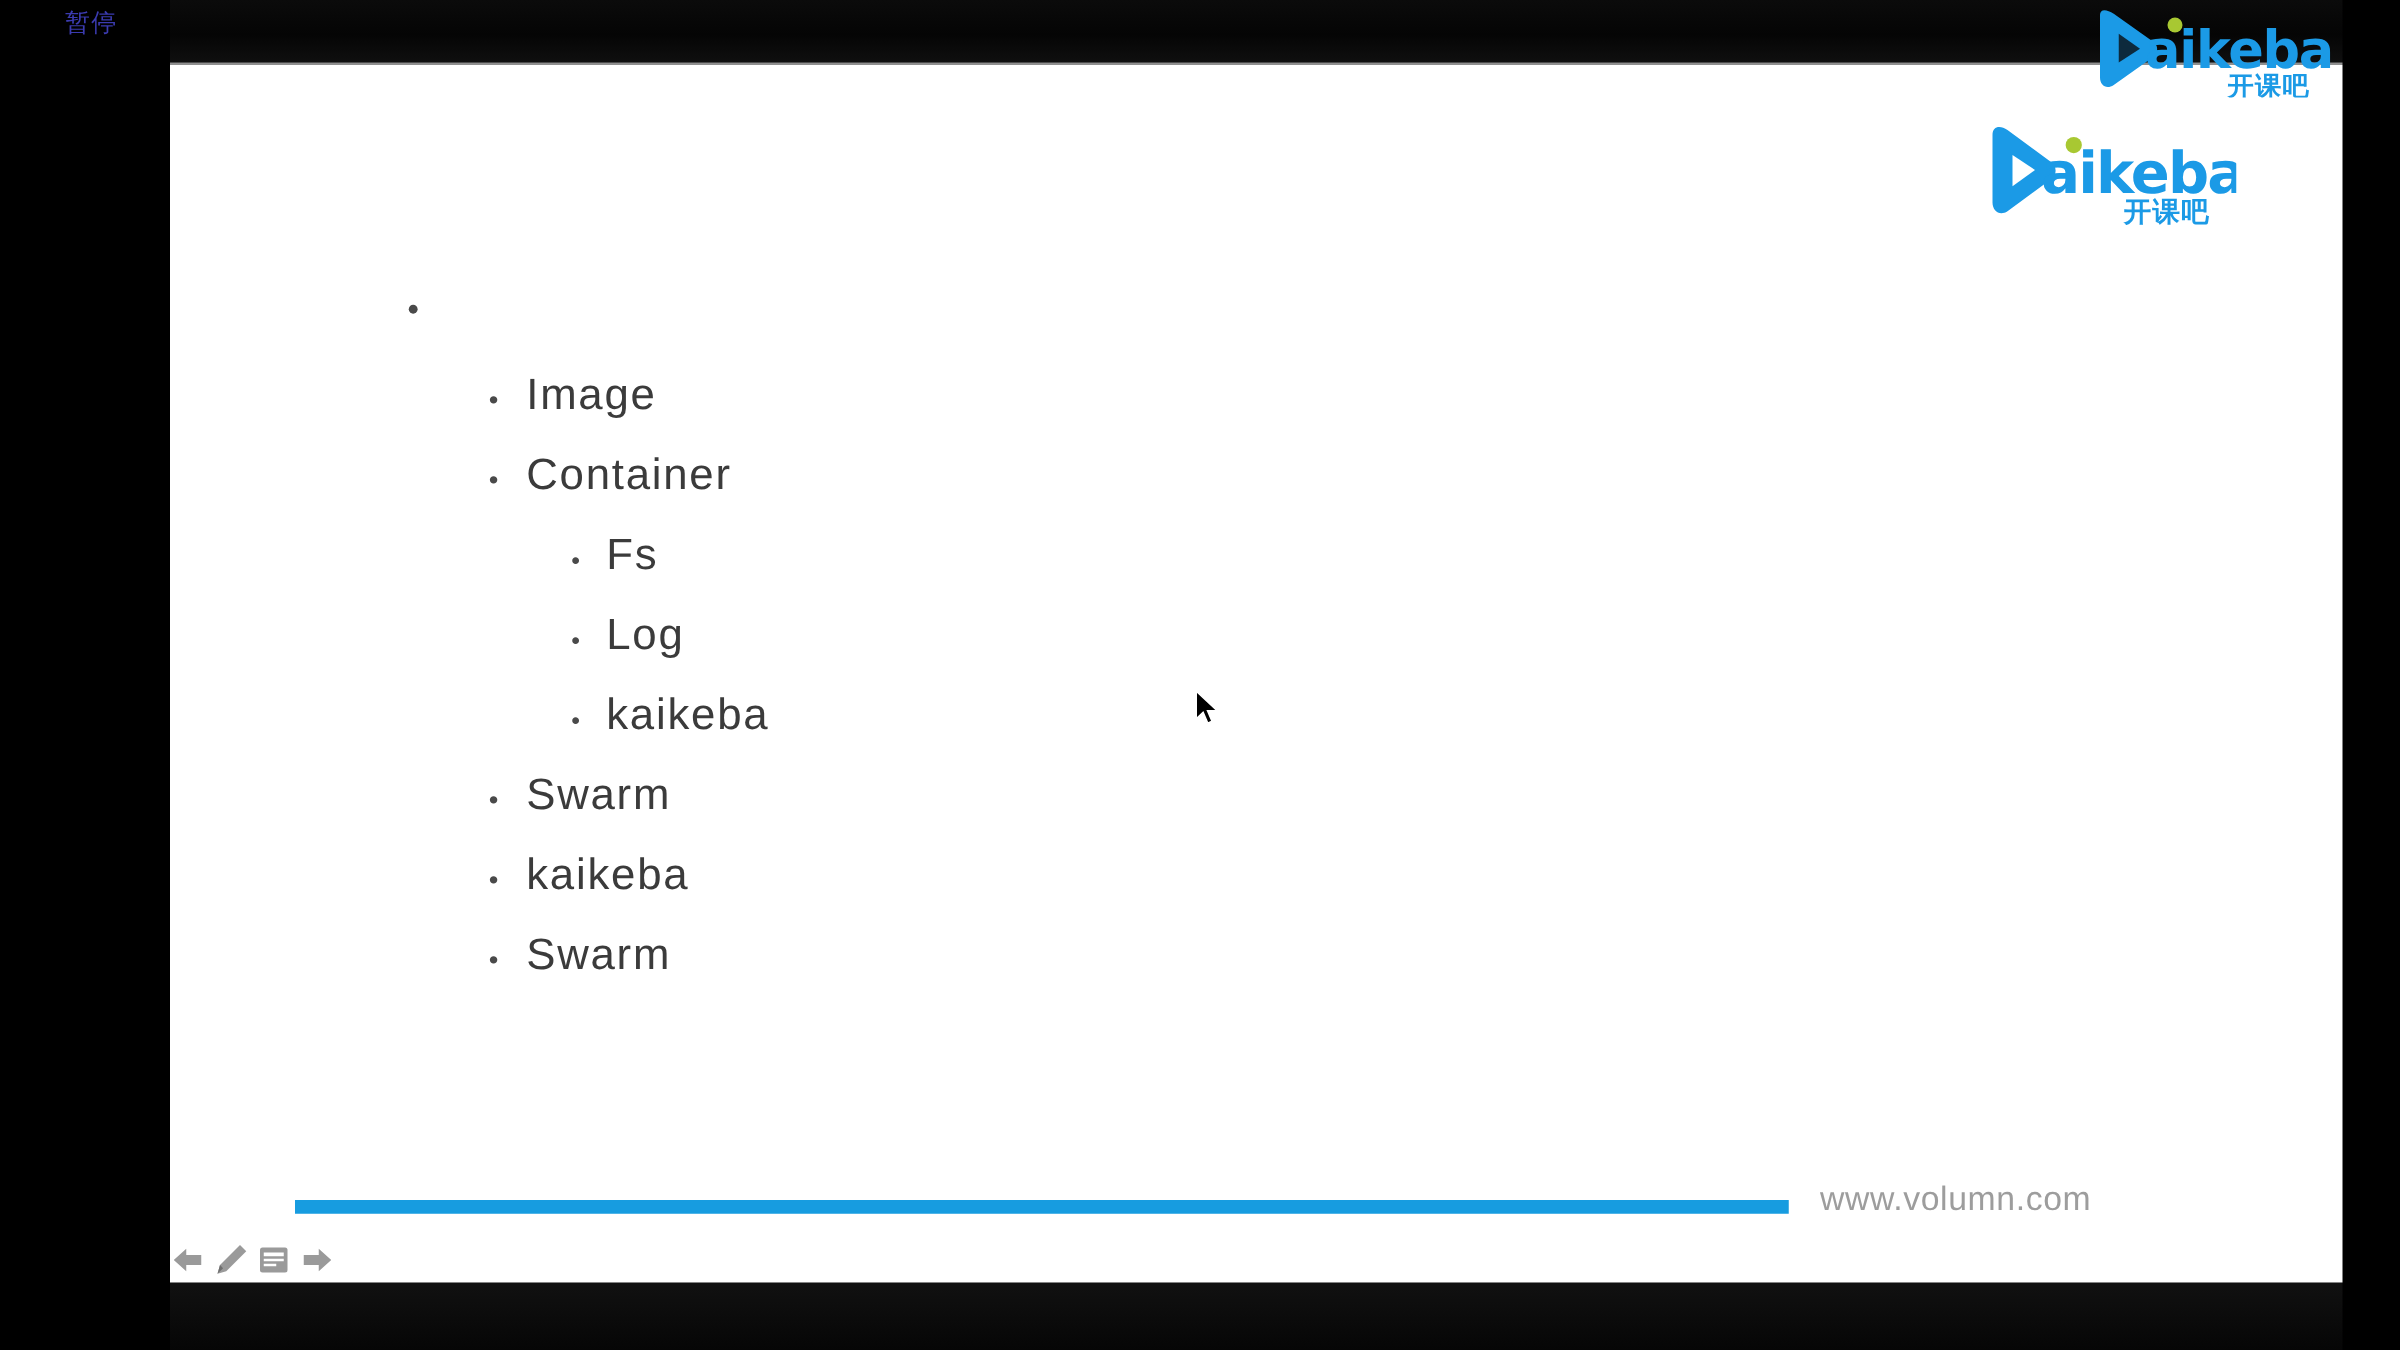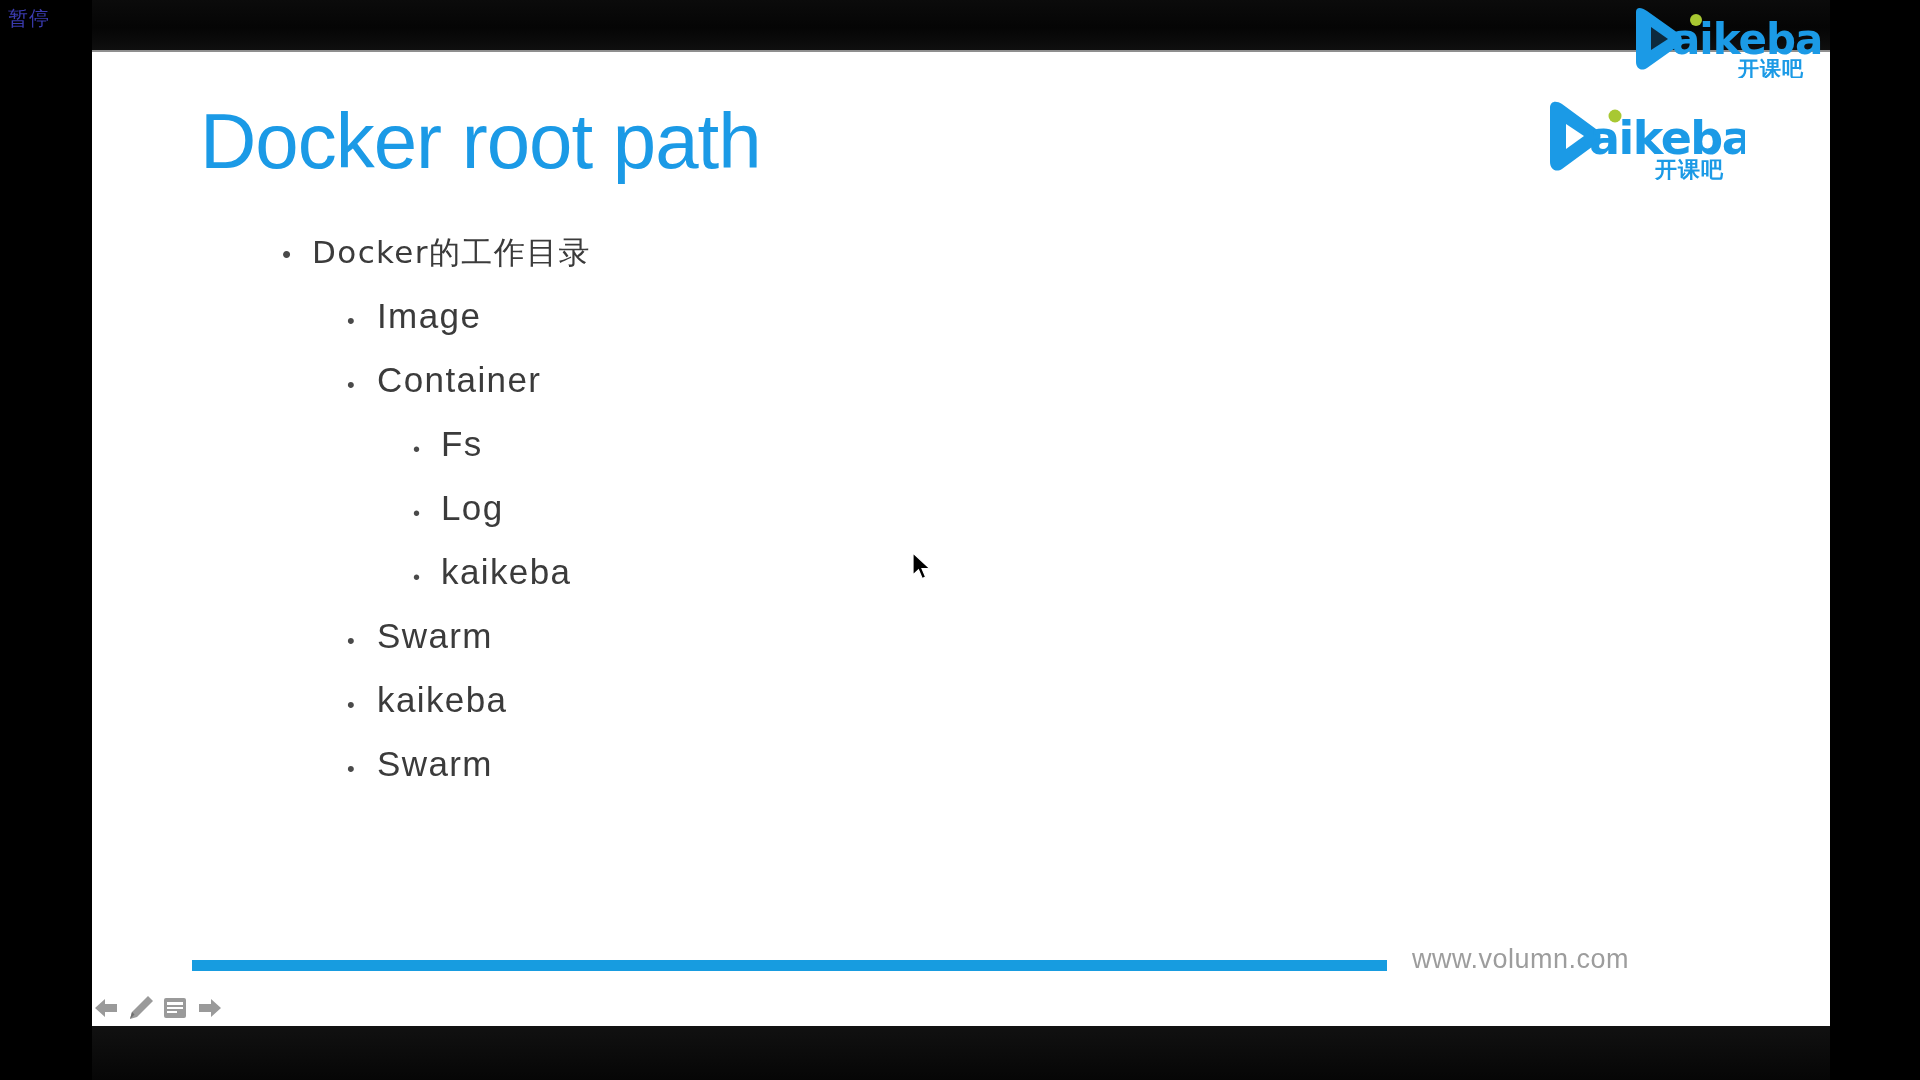--- a/index.html
+++ b/index.html
@@ -10,20 +10,21 @@
     height: 1080px;
     overflow: hidden;
     font-family: "Liberation Sans", sans-serif;
   }
 
   #screen {
     position: relative;
     width: 1622px;
     height: 1080px;
     background: #000000;
+    margin-left: 44px;
   }
 
   
   .pause-label {
     position: absolute;
     left: 8px;
     top: 6px;
     font-size: 20px;
     line-height: 24px;
     color: #3b3bb0;
@@ -212,37 +213,35 @@
       <path d="M19 21 L19 44 L36 33 Z" fill="#0d2a3d"></path>
 
       <text x="40" y="48" font-family="DejaVu Sans, sans-serif" font-size="42" font-weight="bold" fill="#1b9ae6" letter-spacing="-1">aikeba</text>
       <circle cx="64" cy="14" r="6" fill="#a8c832"></circle>
       <text x="106" y="70" font-family="DejaVu Sans, sans-serif" font-size="21" font-weight="bold" fill="#1b9ae6" letter-spacing="1">开课吧</text>
     </svg>
   </div>
 
   <div class="slide">
 
-    <div class="slide-title">Docker root path</div>
 
     <div class="slide-logo">
       <svg viewBox="0 0 198 80" width="198" height="80" xmlns="http://www.w3.org/2000/svg">
         <path d="M3 8 L3 62 C3 69 9 73 15 69 L49 44 C55 40 55 33 49 29 L15 4 C9 0 3 1 3 8 Z" fill="#1b9ae6"></path>
         <path d="M19 24 L19 49 L37 36 Z" fill="#ffffff"></path>
         <text x="42" y="54" font-family="DejaVu Sans, sans-serif" font-size="46" font-weight="bold" fill="#1b9ae6" letter-spacing="-1.5">aikeba</text>
         <circle cx="68" cy="16" r="6.5" fill="#a8c832"></circle>
         <text x="108" y="77" font-family="DejaVu Sans, sans-serif" font-size="22" font-weight="bold" fill="#1b9ae6" letter-spacing="1">开课吧</text>
       </svg>
     </div>
 
     <div class="bullets">
 
       <div class="bullet-row lvl1">
         <span class="bullet-dot">•</span>
-        <span class="bullet-text">Docker的工作目录</span>
       </div>
 
       <div class="bullet-row lvl2">
         <span class="bullet-dot">•</span>
         <span class="bullet-text">Image</span>
       </div>
 
       <div class="bullet-row lvl2">
         <span class="bullet-dot">•</span>
         <span class="bullet-text">Container</span>

